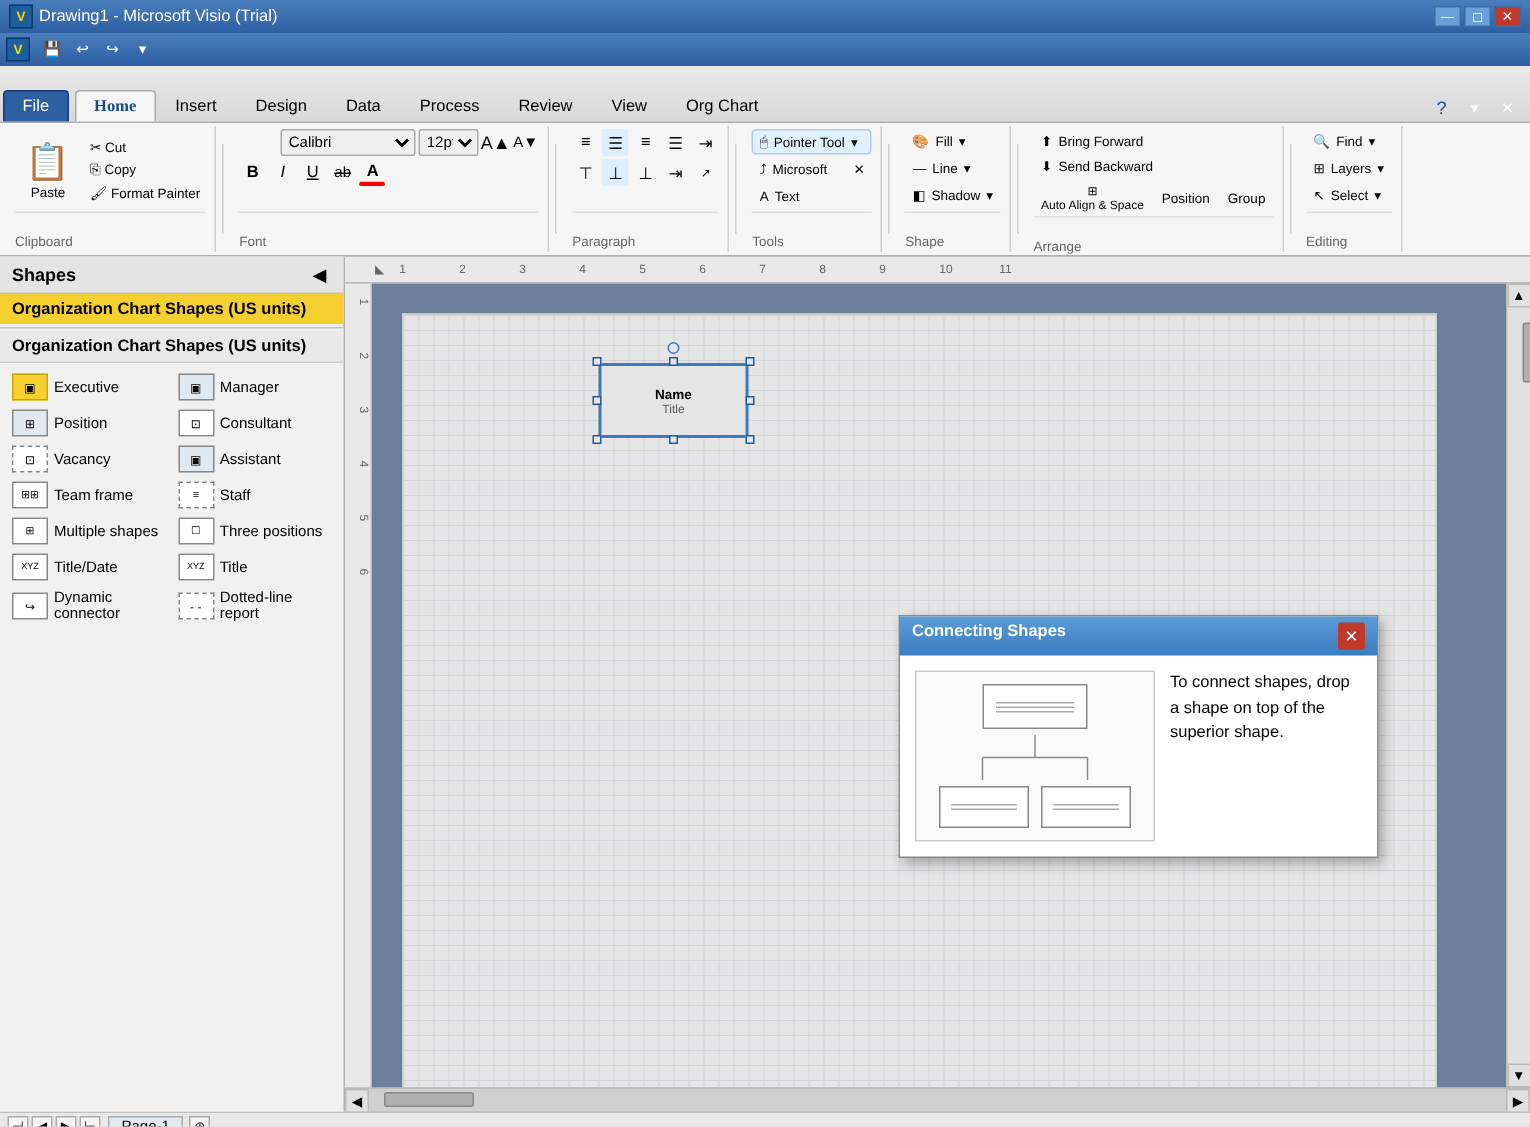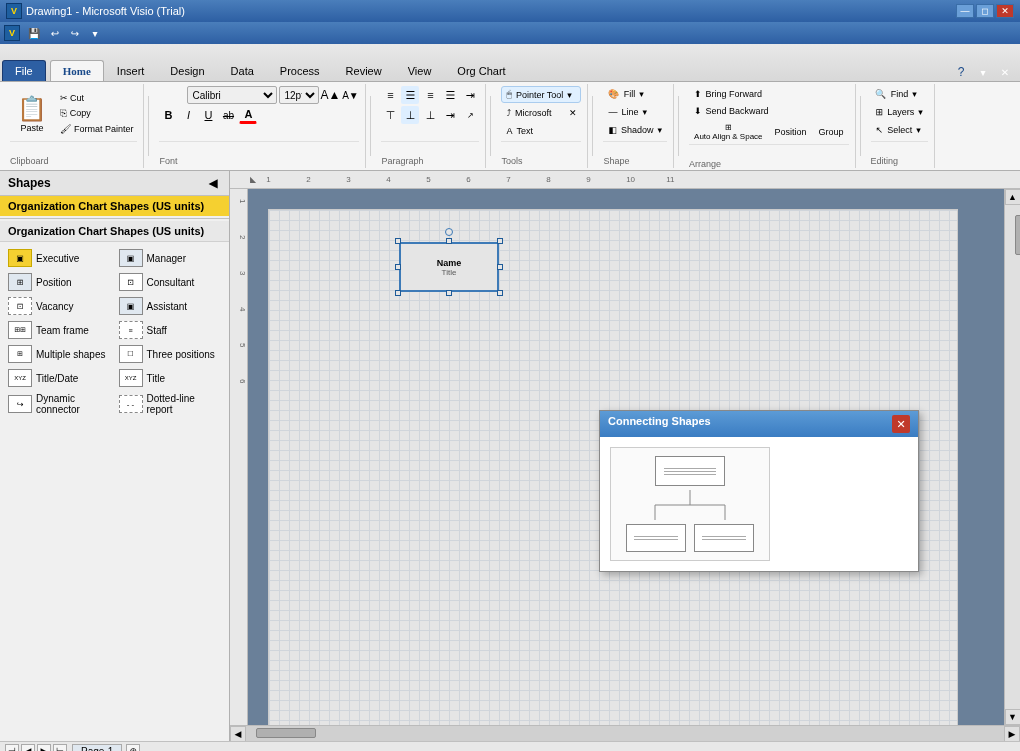--- a/index.html
+++ b/index.html
@@ -506,20 +506,21 @@
                       </div>
                     </div>
                     <div class="diag-bottom-box">
                       <div class="diag-inner-lines">
                         <div class="diag-line-h"></div>
                         <div class="diag-line-h"></div>
                       </div>
                     </div>
                   </div>
                 </div>
+                <div id="dialog-text">To connect shapes, drop a shape on top of the superior shape.</div>
               </div>
             </div>
           </div>
         </div>
 
         <div id="canvas-scrollbar-right" style="position:absolute; right:0; top:0; bottom:0; width:16px; background:#e0e0e0; border-left:1px solid #bbb; display:flex; flex-direction:column;">
           <div class="scroll-btn">▲</div>
           <div class="scroll-track" style="flex:1; position:relative;">
             <div class="scroll-thumb"></div>
           </div>

